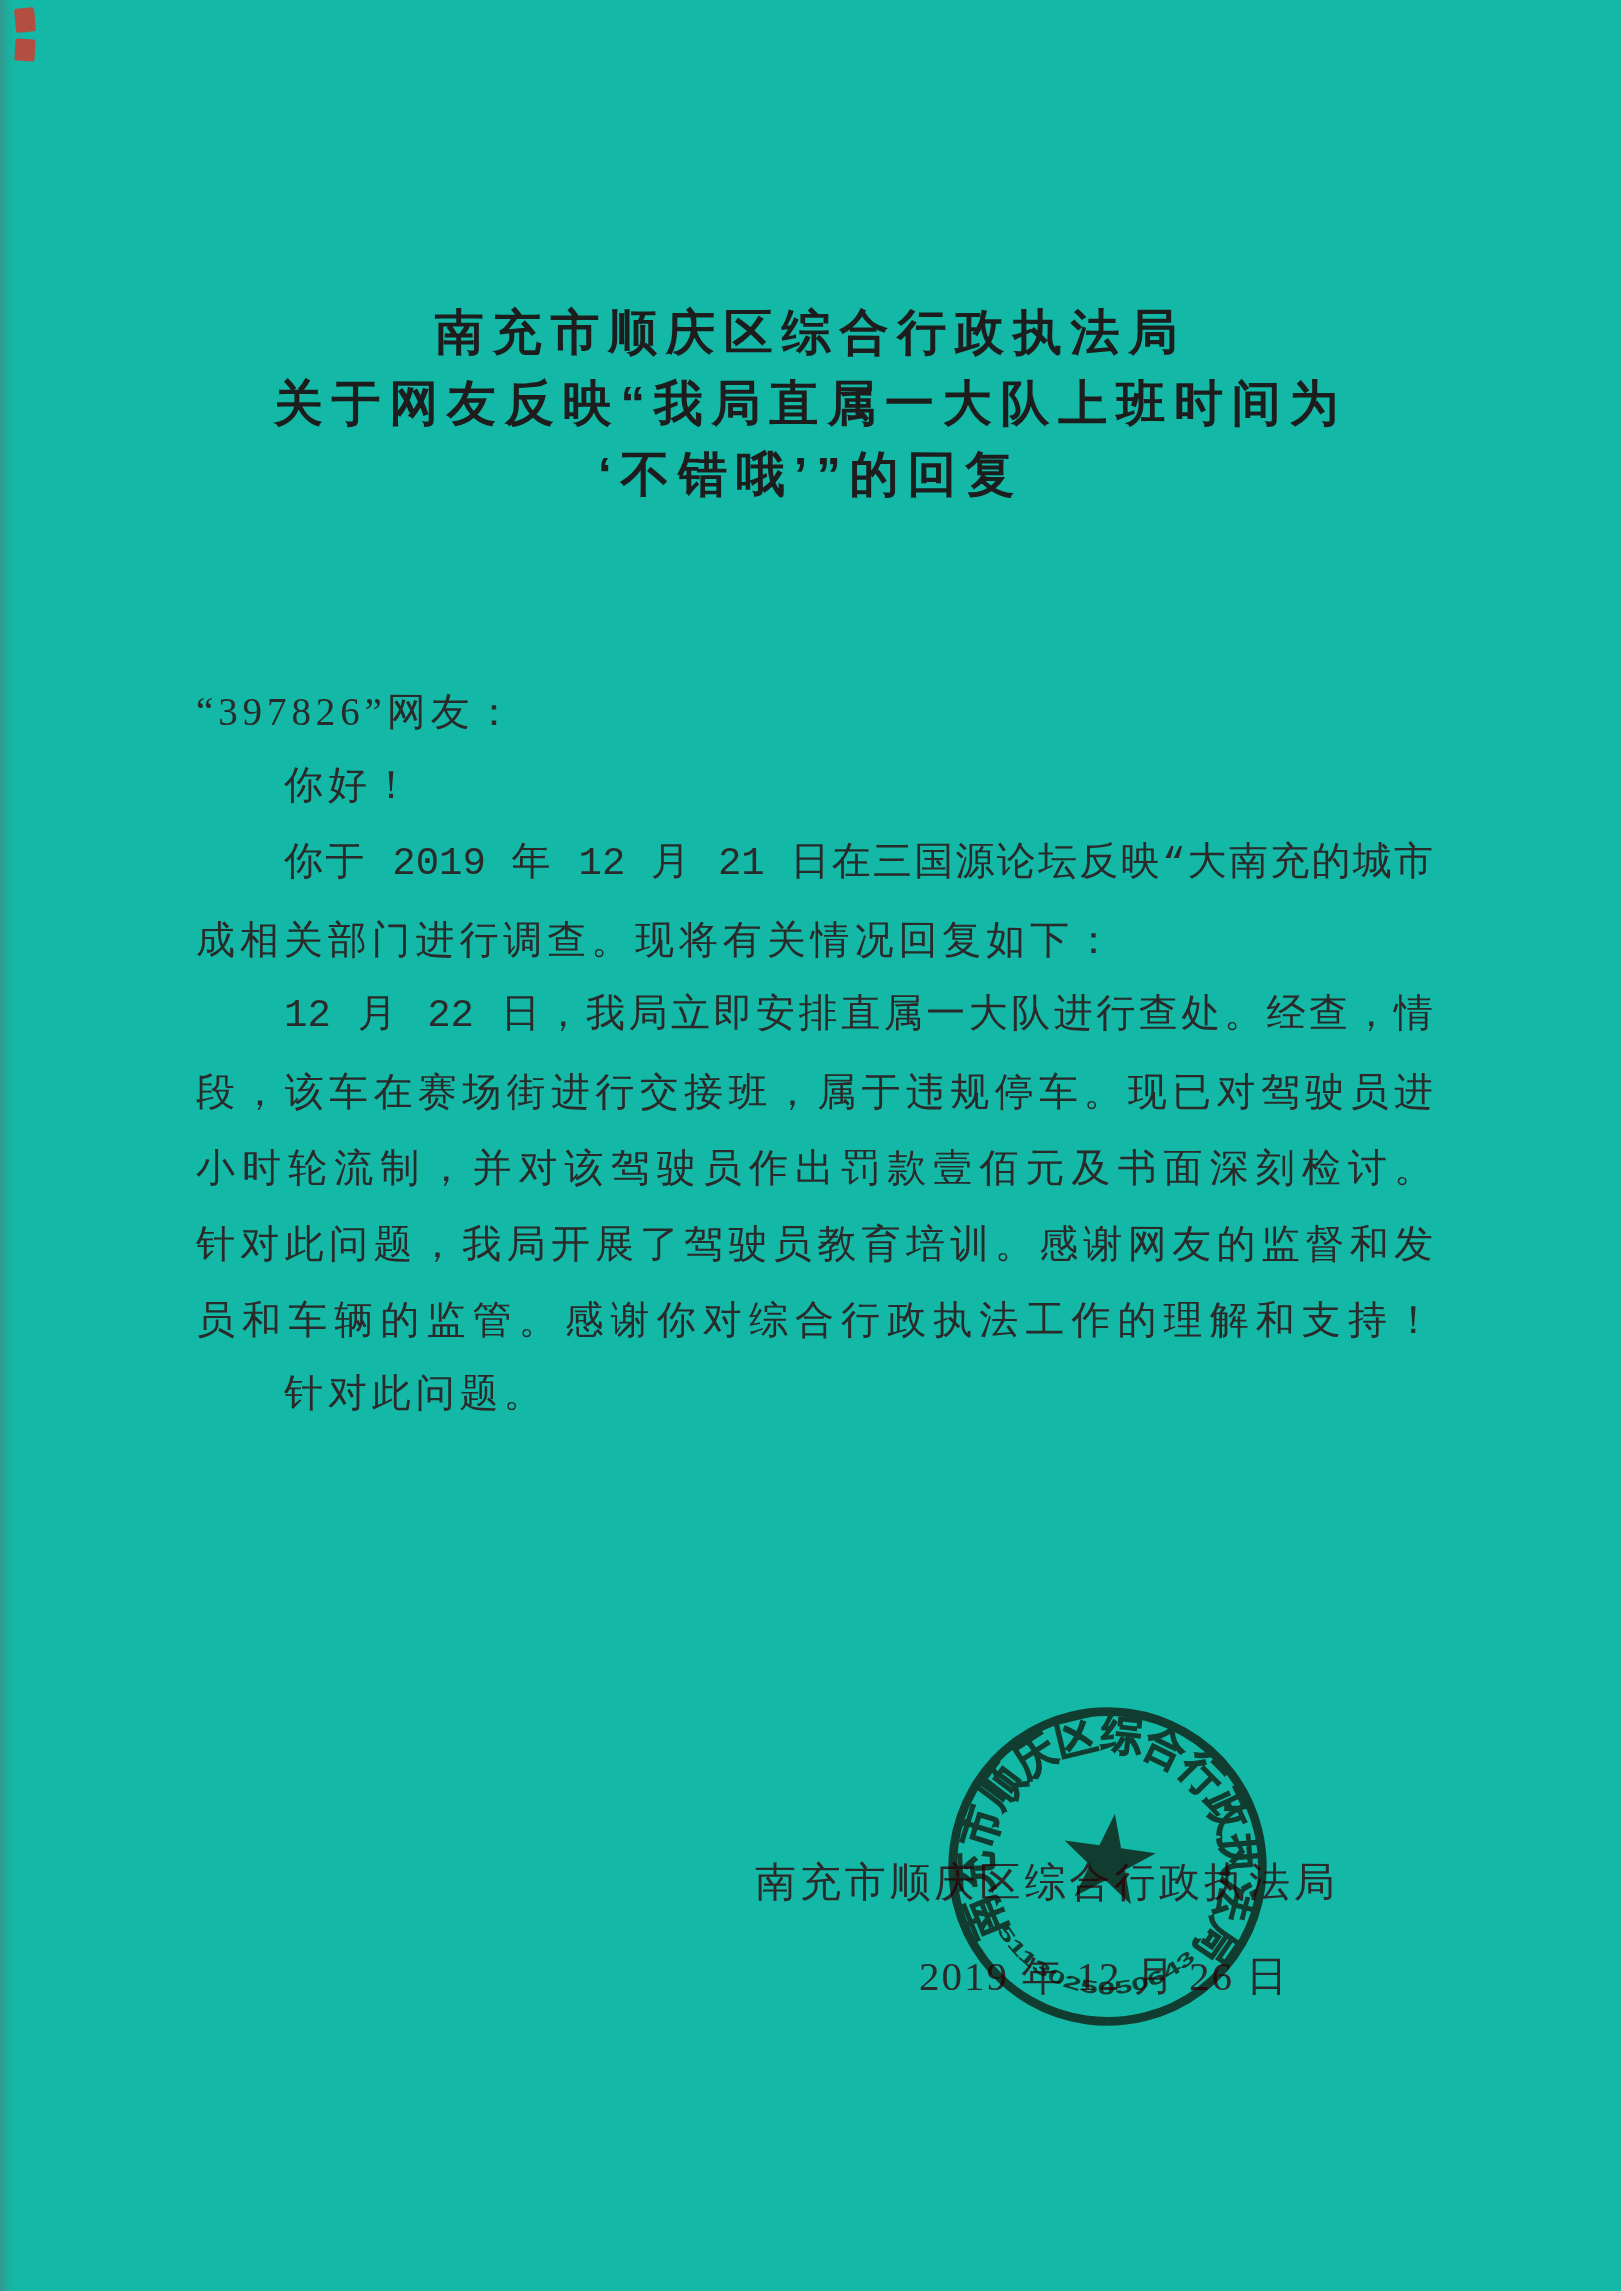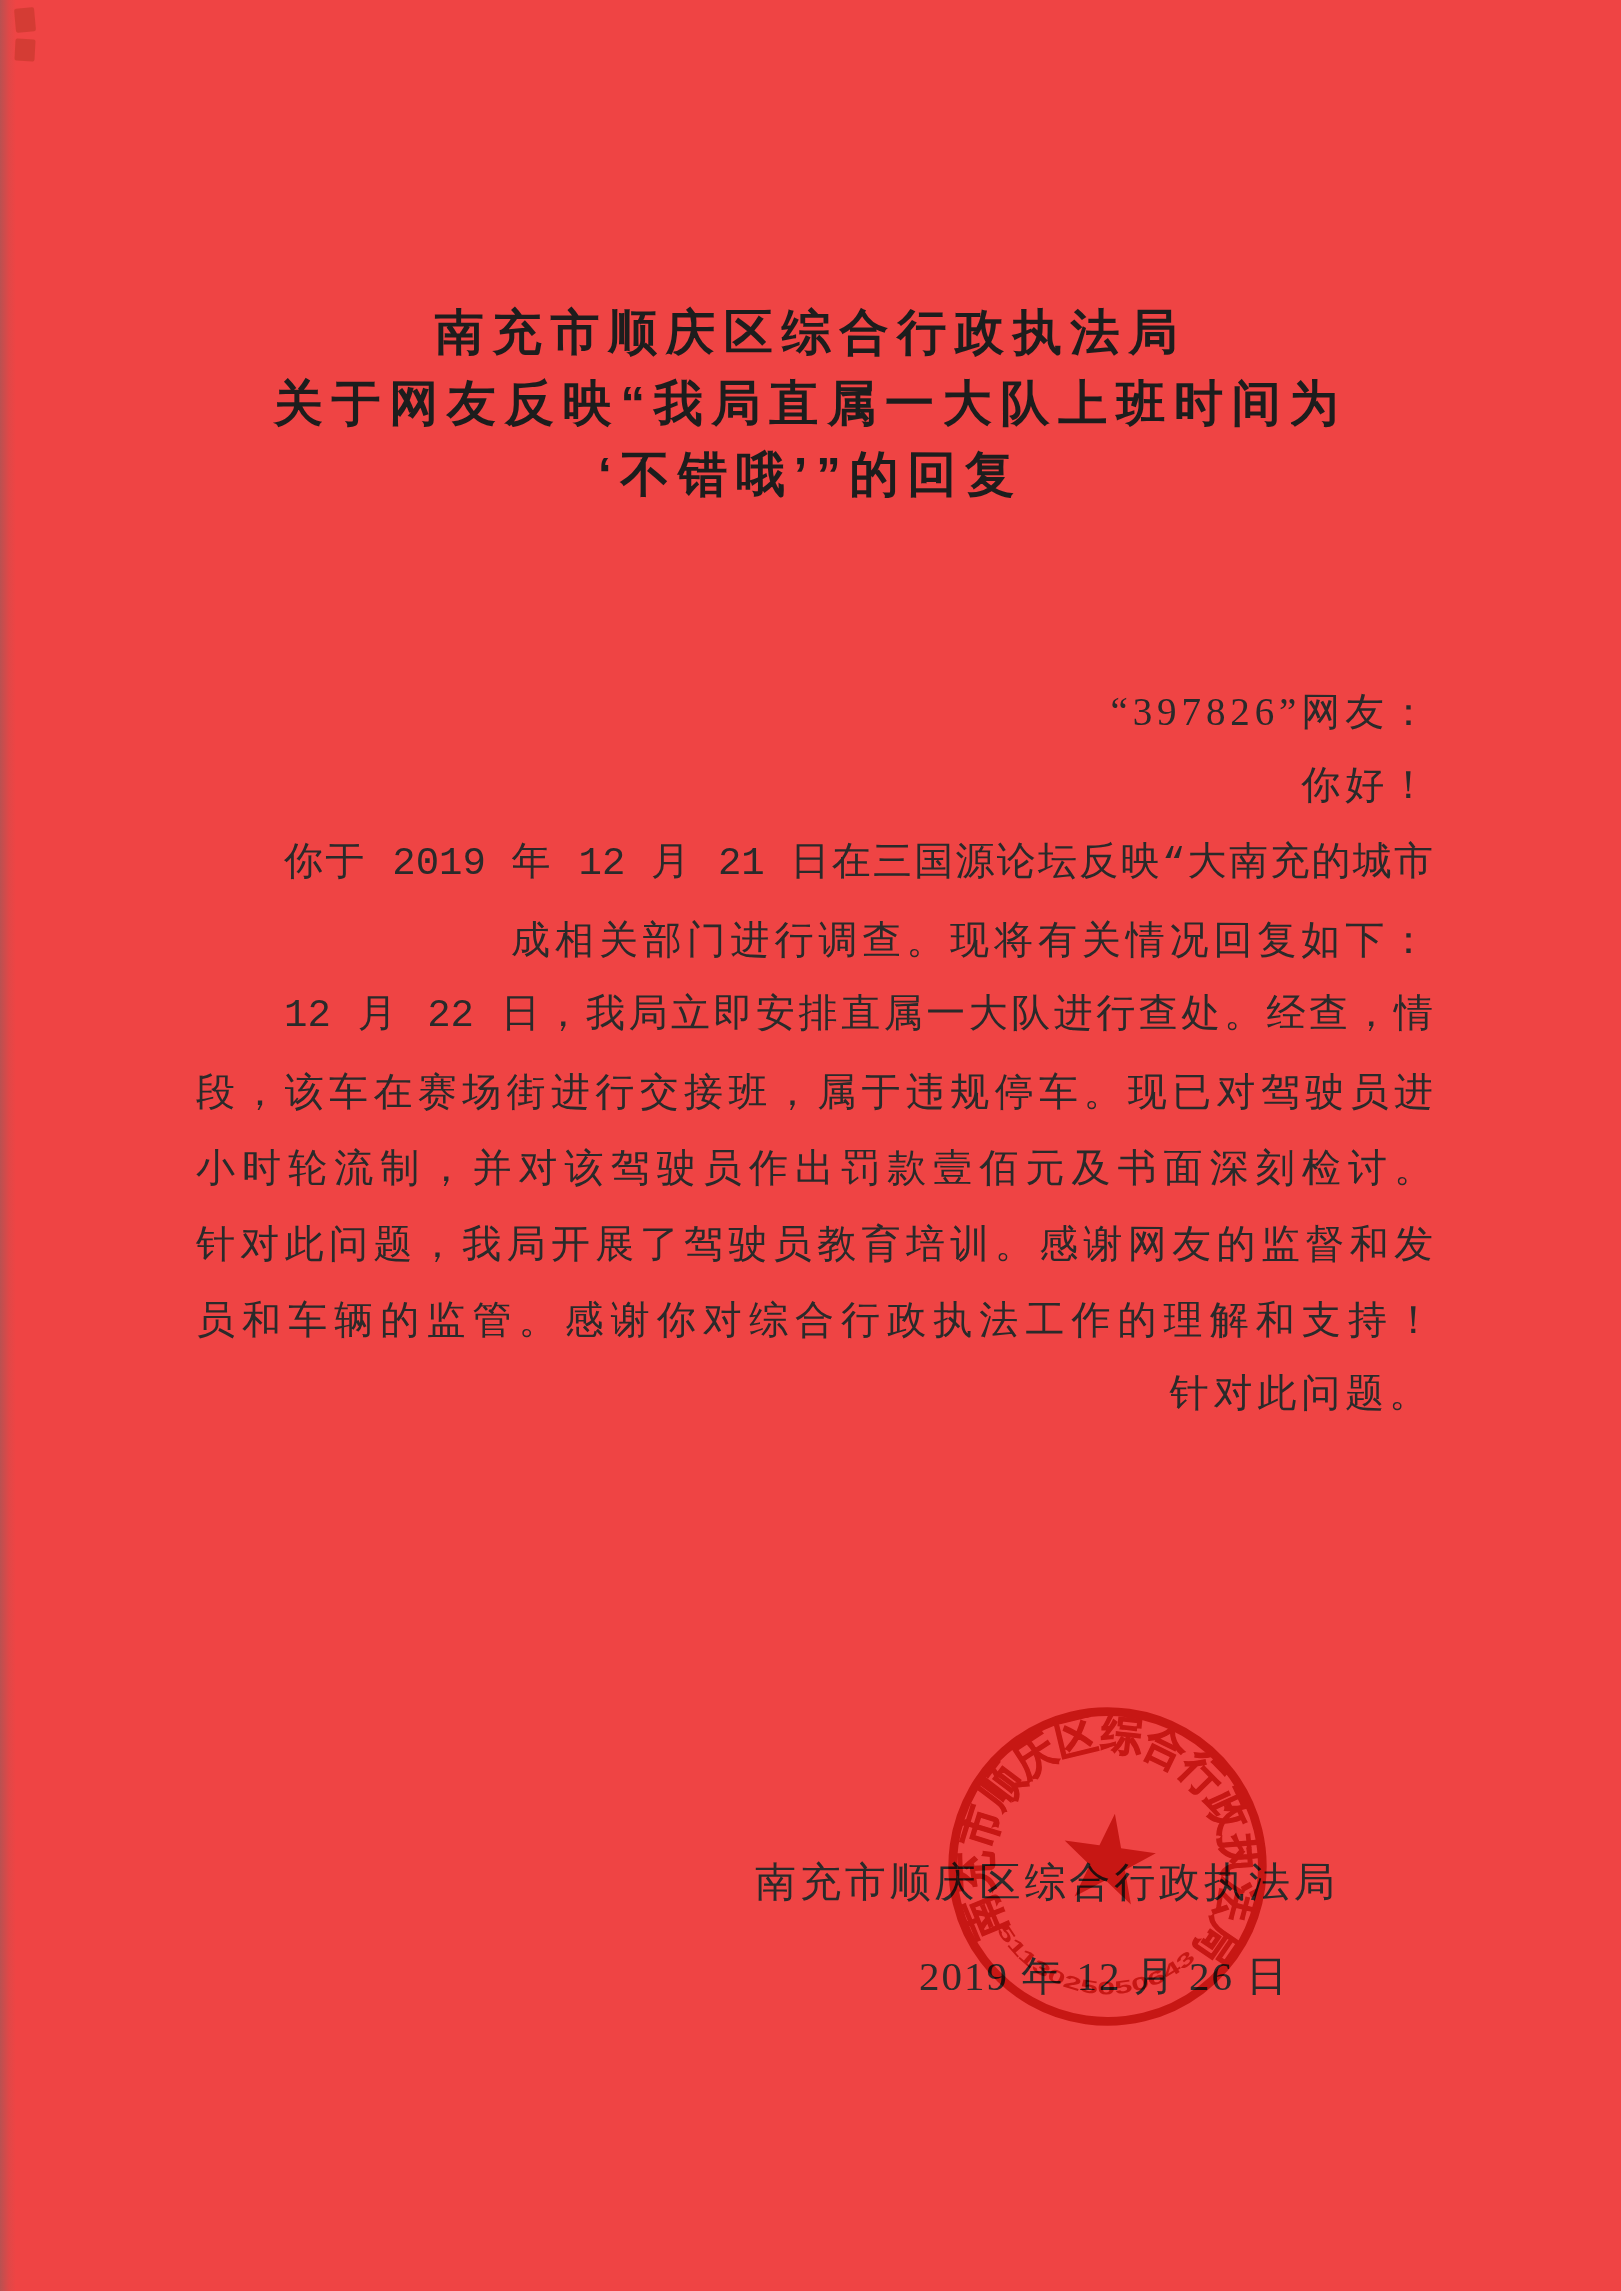--- a/index.html
+++ b/index.html
@@ -1,19 +1,19 @@
 <!DOCTYPE html>
 <html><head>
 <meta charset="utf-8">
 <style>
   html,body { margin:0; padding:0; background:#e9eaea; }
   .page {
     position:relative;
     width:1621px; height:2292px;
-    background:#ef4444;
+    background:#14b8a6;
     font-family:"Liberation Serif","DejaVu Serif",serif;
     color:#272727;
     overflow:hidden;
   }
   .edge-shadow {
     position:absolute; left:0; top:0; bottom:0; width:15.7px;
     background:linear-gradient(90deg, rgba(96,102,102,0.38), rgba(96,102,102,0.10) 55%, rgba(96,102,102,0) 100%);
     pointer-events:none;
   }
   .corner-mark {
@@ -31,21 +31,20 @@
   }
   .title div { height:71px; }
 
   .letter-body {
     position:absolute; left:196px; top:674px; width:1237px;
     font-size:39px; color:#2a2a2a;
   }
   .bline {
     height:76px; line-height:76px;
     white-space:pre;
-    text-align:right;
   }
   .bline.just {
     white-space:normal;
     text-align:justify;
     text-align-last:justify;
   }
   .bline.plain { letter-spacing:4.9px; }
   .bline.indent { text-indent:88px;font-family:Liberation Mono, monospace; }
 
   .signature {

